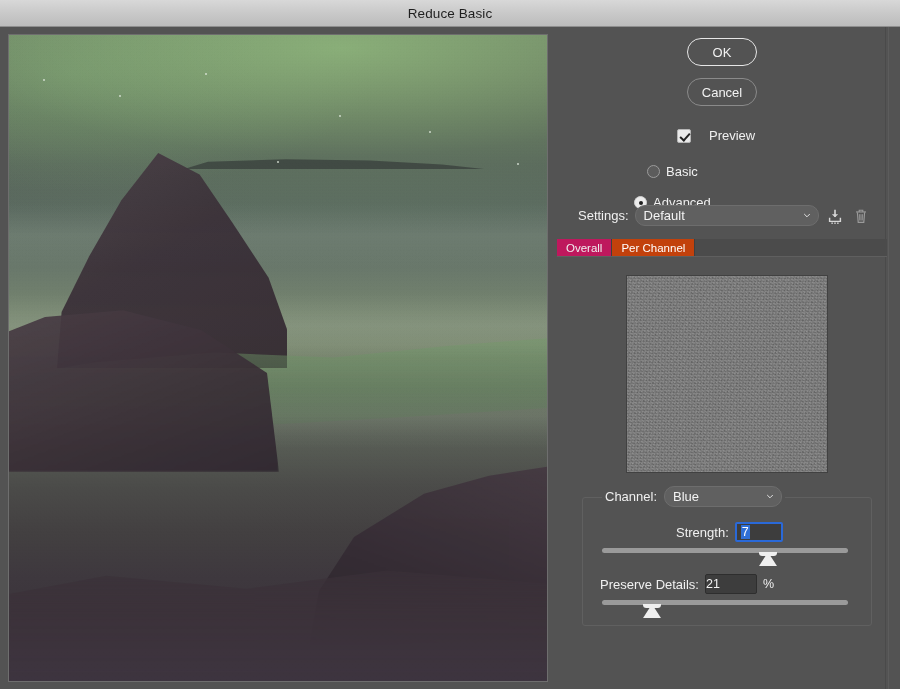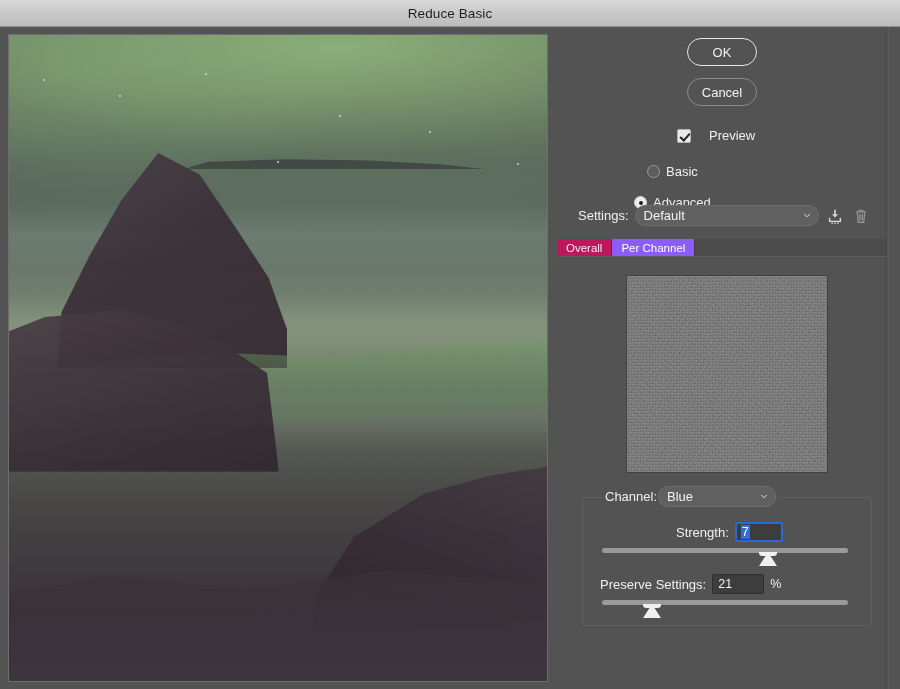--- a/index.html
+++ b/index.html
@@ -281,21 +281,21 @@
   .tab {
     height: 18px;
     padding: 0 9px;
     font-size: 11.5px;
     color: #efefef;
     display: flex;
     align-items: center;
     background: #be185d;
     border-right: 1px solid #3f3f3f;
   }
-  .tab.active { background: #8b5cf6; color: #ffffff; }
+  .tab.active { background: #c2410c; color: #ffffff; }
   .tab-filler { flex: 1; background: #4b4b4b; }
 
   
   #noise-thumb {
     position: absolute;
     left: 626px; top: 275px;
     width: 202px; height: 198px;
     border: 1px solid #3e3e3e;
     background-color: #8a8a8a;
     background-image:
@@ -310,40 +310,39 @@
   #channel-group {
     position: absolute;
     left: 582px; top: 497px;
     width: 290px; height: 129px;
     border: 1px solid #606060;
     border-radius: 3px;
   }
   #channel-row {
     position: absolute;
     left: 602px; top: 486px;
-    display: flex; align-items: center; gap: 1px;
+    display: flex; align-items: center; gap: 7px;
     background: #535353;
     padding: 0 3px;
   }
   #channel-select { width: 118px; }
 
   .num-row {
     position: absolute;
     display: flex; align-items: center; gap: 6px;
   }
   .num-field {
     height: 20px;
     background: #3d3d3d;
     border: 1px solid #2e2e2e;
     border-radius: 2px;
     font-size: 12.5px;
     color: #f2f2f2;
     display: flex;
     align-items: center;
-    padding-left: 5px;
   }
   .num-field.focused {
     border: 2px solid #2a69d8;
     padding-left: 4px;
   }
   .num-field .sel {
     background: #2f6fd6;
     color: #ffffff;
     padding: 0 1px;
   }
@@ -484,21 +483,21 @@
   <div class="num-row" style="left:644px; top:522px;margin-left:32px;">
     <span class="field-label">Strength:</span>
     <span class="num-field focused" style="width:48px;">
       <span class="sel">7</span>
     </span>
   </div>
   <div class="track" style="left:602px; top:548px; width:246px;"></div>
   <div class="thumb" style="left:759px; top:552px;"></div>
 
   <div class="num-row" style="left:600px; top:574px;">
-    <span class="field-label">Preserve Settings:</span>
+    <span class="field-label">Preserve Details:</span>
     <span class="num-field" style="width:52px;">
       <span>21</span>
     </span>
     <span class="pct">%</span>
   </div>
   <div class="track" style="left:602px; top:600px; width:246px;"></div>
   <div class="thumb" style="left:643px; top:604px;"></div>
 
 </div>
 

